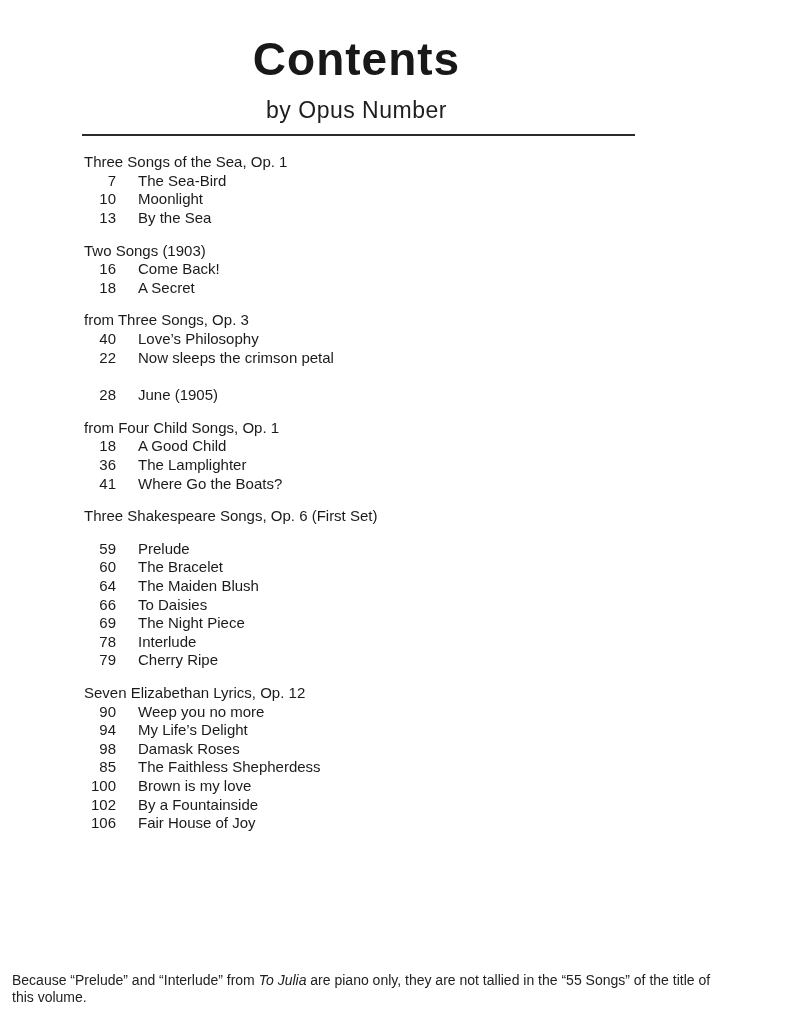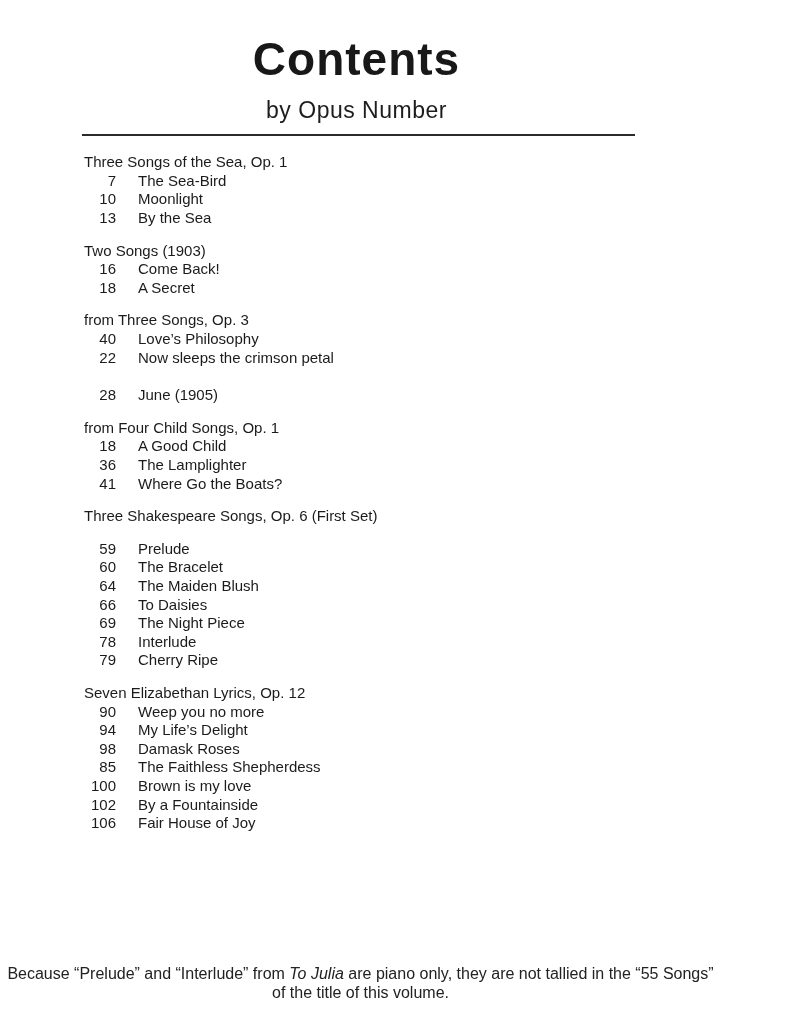--- a/index.html
+++ b/index.html
@@ -75,23 +75,23 @@
     flex: none;
   }
   .entry-title {
     flex: 1;
   }
   .footnote {
     position: absolute;
     left: 0;
     top: 960px;
     width: 100%;
-    margin: 4px;
-    text-align: center;
-    font-size: 16px;
+    margin: 12px;
+    text-align: left;
+    font-size: 14px;
     line-height: 1.2;
     color: #222222;
   }
   .footnote em {
     font-style: italic;
   }
 </style>
 </head>
 <body>
 

